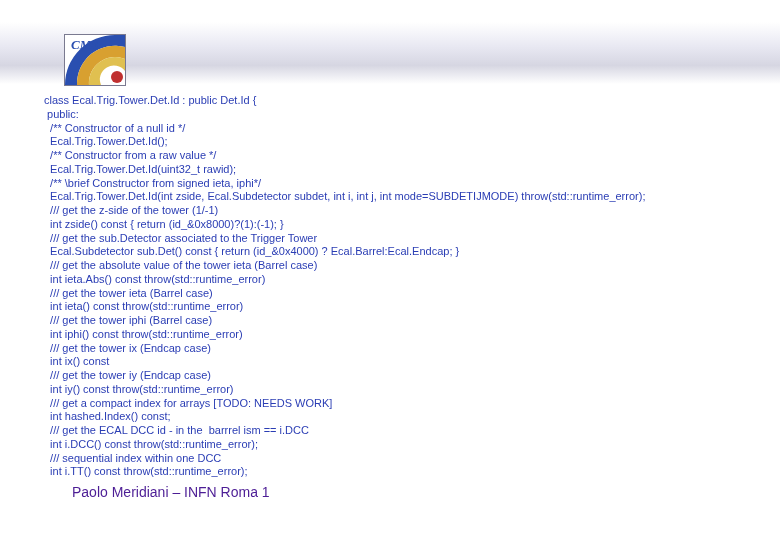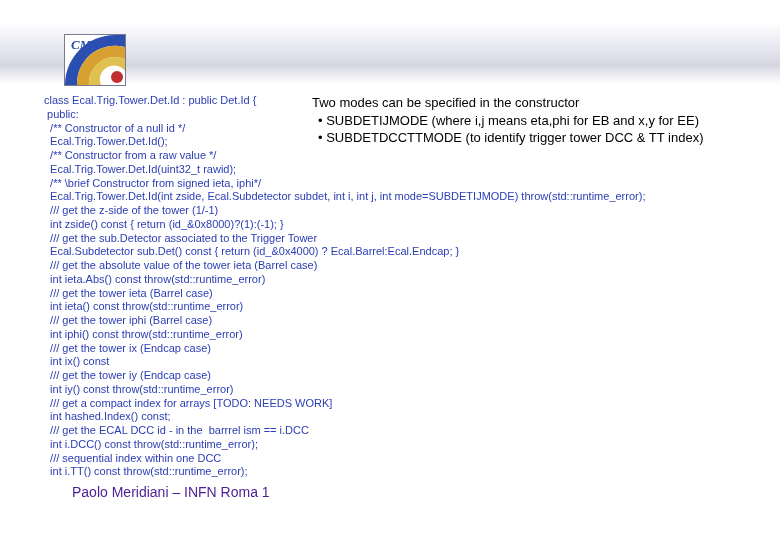--- a/index.html
+++ b/index.html
@@ -93,25 +93,20 @@
       <path d="M0 50 A50 50 0 0 1 50 0 L60 0 L60 12 A38 38 0 0 0 12 50 Z" fill="#2a4fb0"></path>
       <path d="M12 50 A38 38 0 0 1 60 12 L60 24 A26 26 0 0 0 24 50 Z" fill="#d8a030"></path>
       <path d="M24 50 A26 26 0 0 1 60 24 L60 36 A14 14 0 0 0 36 50 Z" fill="#e0c050"></path>
       <circle cx="52" cy="42" r="6" fill="#c03030"></circle>
       <text x="6" y="14" font-family="Georgia" font-style="italic" font-size="13" fill="#2a4fb0" font-weight="bold">CMS</text>
     </svg>
   </div>
 </div>
 
 <div class="body-area">
-  <div class="explain">
-    <div>Two modes can be specified in the constructor</div>
-    <div class="bullet">• SUBDETIJMODE (where i,j means eta,phi for EB and x,y for EE)</div>
-    <div class="bullet">• SUBDETDCCTTMODE (to identify trigger tower DCC &amp; TT index)</div>
-  </div>
   <div class="code">class Ecal.Trig.Tower.Det.Id : public Det.Id {
  public:
   /** Constructor of a null id */
   Ecal.Trig.Tower.Det.Id();
   /** Constructor from a raw value */
   Ecal.Trig.Tower.Det.Id(uint32_t rawid);
   /** \brief Constructor from signed ieta, iphi*/
   Ecal.Trig.Tower.Det.Id(int zside, Ecal.Subdetector subdet, int i, int j, int mode=SUBDETIJMODE) throw(std::runtime_error);
   /// get the z-side of the tower (1/-1)
   int zside() const { return (id_&amp;0x8000)?(1):(-1); }

